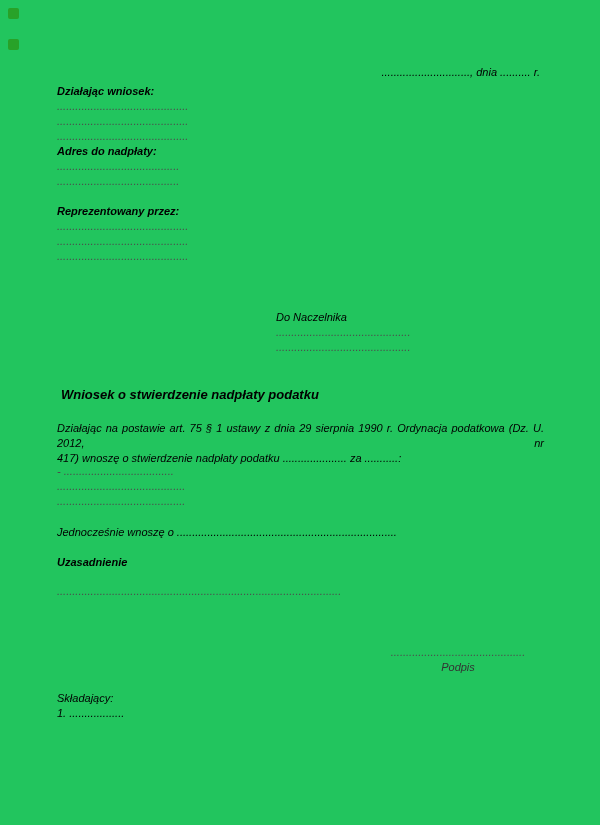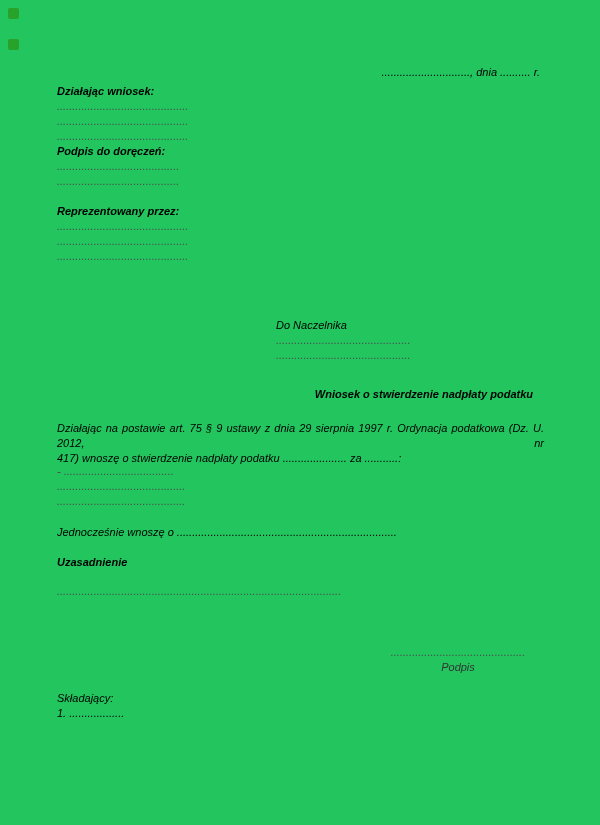--- a/index.html
+++ b/index.html
@@ -14,22 +14,22 @@
   }
   .abs{position:absolute;}
   .b{font-weight:bold;}
   .dotrow{color:#4d4d4d;}
   .gap{height:15px;}
   .marker{position:absolute;left:8px;width:11px;height:11px;background:#28a228;border-radius:2px;}
   .marker.m1{top:8px;}
   .marker.m2{top:39px;}
   .date-line{left:57px;right:60px;top:65px;text-align:right;}
   .left-block{left:57px;top:84px;width:260px;}
-  .recipient{left:276px;top:310px;width:220px;margin-top:8px;}
-  .doc-title{left:46px;top:387px;width:487px;text-align:right;font-size:11px;font-weight:bold;}
+  .recipient{left:276px;top:310px;width:220px;}
+  .doc-title{left:61px;top:387px;width:487px;text-align:left;font-size:13px;font-weight:bold;}
   .para{left:57px;top:421px;width:487px;}
   .para .l1{text-align:justify;text-align-last:justify;}
   .list-block{left:57px;top:464px;width:300px;}
   .request{left:57px;top:525px;width:487px;}
   .just-head{left:57px;top:555px;width:487px;text-align:left;font-weight:bold;}
   .just-line{left:57px;top:584px;width:487px;}
   .sig{left:390px;top:645px;width:136px;text-align:center;}
   .sig .podpis{color:#333;}
   .attach{left:57px;top:691px;width:260px;}
 </style>
@@ -41,40 +41,40 @@
   <div class="marker m1"></div>
   <div class="marker m2"></div>
 
   <div class="abs date-line">............................., dnia .......... r.</div>
 
   <div class="abs left-block">
     <div class="b">Działając wniosek:</div>
     <div class="dotrow">...........................................</div>
     <div class="dotrow">...........................................</div>
     <div class="dotrow">...........................................</div>
-    <div class="b">Podpis do doręczeń:</div>
+    <div class="b">Adres do nadpłaty:</div>
     <div class="dotrow">........................................</div>
     <div class="dotrow">........................................</div>
     <div class="gap"></div>
     <div class="b">Reprezentowany przez:</div>
     <div class="dotrow">...........................................</div>
     <div class="dotrow">...........................................</div>
     <div class="dotrow">...........................................</div>
   </div>
 
   <div class="abs recipient">
     <div>Do Naczelnika</div>
     <div class="dotrow">............................................</div>
     <div class="dotrow">............................................</div>
   </div>
 
   <div class="abs doc-title">Wniosek o stwierdzenie nadpłaty podatku</div>
 
   <div class="abs para">
-    <div class="l1">Działając na postawie art. 75 § 9 ustawy z dnia 29 sierpnia 1997 r. Ordynacja podatkowa (Dz. U. 2012, nr</div>
+    <div class="l1">Działając na postawie art. 75 § 1 ustawy z dnia 29 sierpnia 1990 r. Ordynacja podatkowa (Dz. U. 2012, nr</div>
     <div class="l2">417) wnoszę o stwierdzenie nadpłaty podatku ..................... za ...........:</div>
   </div>
 
   <div class="abs list-block">
     <div class="dotrow">- ....................................</div>
     <div class="dotrow">..........................................</div>
     <div class="dotrow">..........................................</div>
   </div>
 
   <div class="abs request">Jednocześnie wnoszę o ........................................................................</div>

